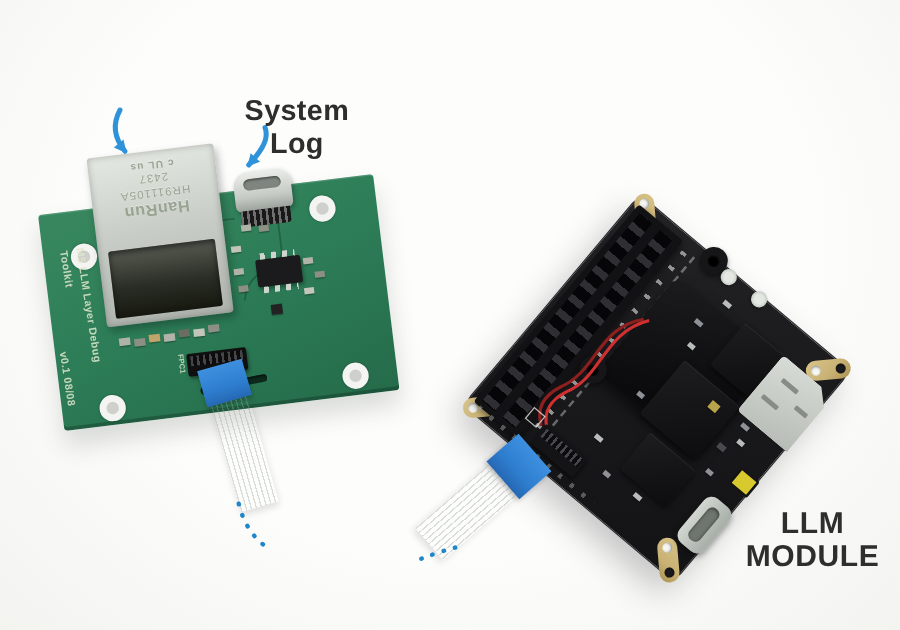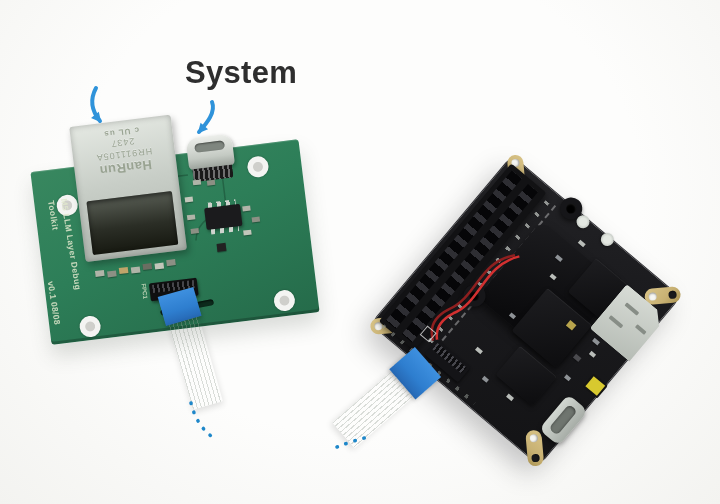--- a/index.html
+++ b/index.html
@@ -5,21 +5,21 @@
   html,body{margin:0;padding:0;background:#fff;}
   .stage{
     position:relative;width:720px;height:504px;overflow:hidden;
     background:radial-gradient(ellipse at 50% 38%, #fdfdfc 55%, #f3f3f0 100%);
     font-family:"Liberation Sans", sans-serif;
   }
   
   .lbl{position:absolute;font-weight:bold;color:var(--label-dark,#2e2e2e);
        text-align:center;line-height:1.12;letter-spacing:.3px;z-index:60;}
   .eth-lbl{left:24px;top:38px;width:130px;font-size:24px;}
-  .sys-lbl{left:185px;top:56px;width:105px;font-size:31px;}
+  .sys-lbl{left:185px;top:76px;width:105px;font-size:23px;}
   .llm-lbl{left:583px;top:406px;width:134px;font-size:24px;letter-spacing:.5px;}
   .fpc8-lbl{position:absolute;left:212px;top:418px;font-size:46px;font-weight:bold;
             color:var(--accent-blue,#1e87c9);z-index:60;letter-spacing:1px;}
   
   .overlay{position:absolute;left:0;top:0;z-index:50;pointer-events:none;}
   .arrow{fill:none;stroke:var(--arrow-blue,#2f93da);stroke-width:4;stroke-linecap:round;}
   .dots{fill:none;stroke:var(--accent-blue,#1e87c9);stroke-width:3.5;
         stroke-linecap:round;stroke-dasharray:.5 9;}
   
   .board-green{position:absolute;left:40px;top:155px;width:270px;height:174px;
@@ -286,15 +286,20 @@
       </marker>
     </defs>
     <path class="arrow" d="M 96 88 C 90 99, 91 110, 100 121" marker-end="url(#ah)"></path>
     <path class="arrow" d="M 212 102 C 216 112, 207 123, 199 132" marker-end="url(#ah)"></path>
     <path class="dots" d="M 191 403 Q 196 424 211 436"></path>
     <path class="dots" d="M 337 447 Q 352 441 372 436"></path>
   </svg>
 
   <div class="lbl sys-lbl">
     <div>System</div>
+    <div>Log</div>
+  </div>
+  <div class="lbl llm-lbl">
+    <div>LLM</div>
+    <div>MODULE</div>
   </div>
 
 </div>
 
 </body></html>

